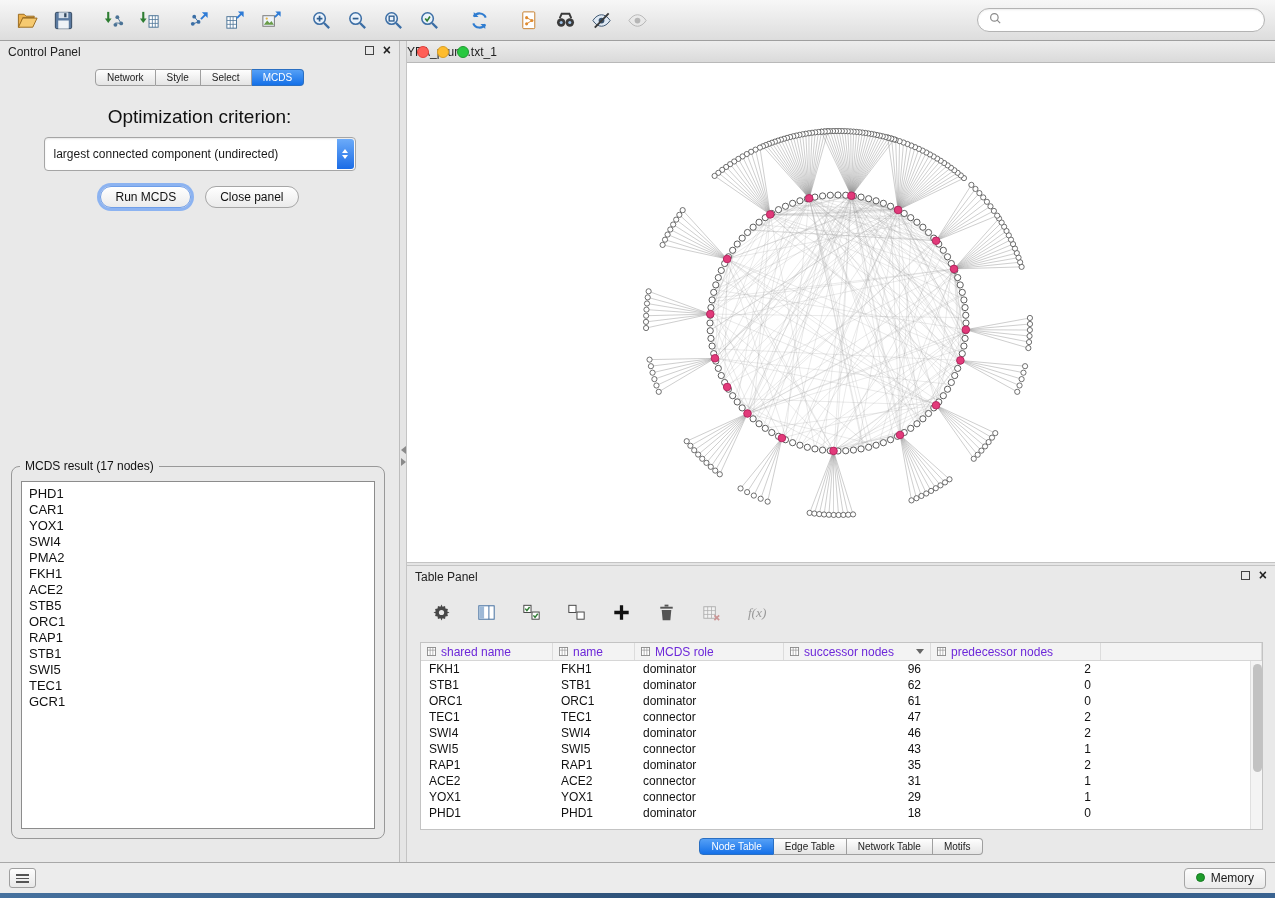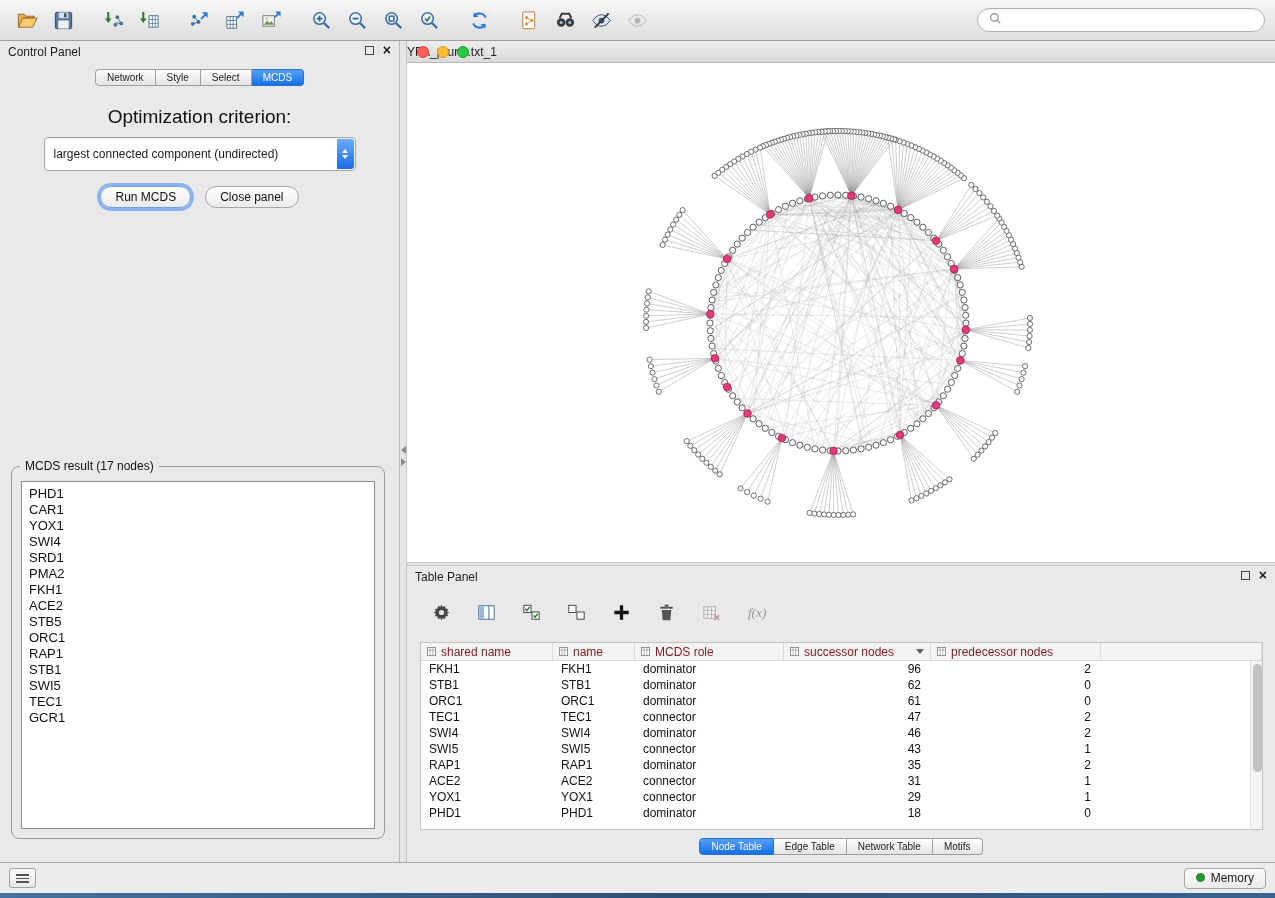--- a/index.html
+++ b/index.html
@@ -59,21 +59,21 @@
 .ringnode{fill:#fff;stroke:#4c4c4c;stroke-width:.9}
 .leaf{fill:#fff;stroke:#4c4c4c;stroke-width:.8}
 .hub{fill:#e23a7a;stroke:#b1215c;stroke-width:.9}
 
 .table-panel{position:absolute;left:407px;right:0;top:566px;bottom:36px;background:#e9e9e9}
 .tp-toolbar{position:absolute;top:28px;left:22px;height:36px;display:flex;align-items:center;gap:21px}
 .tp-ico{width:24px;height:24px;display:flex;align-items:center;justify-content:center}
 .node-table{position:absolute;left:13px;right:12px;top:76px;height:188px;background:#fff;border:1px solid #c3c3c3;overflow:hidden}
 .tgrid{display:grid;grid-template-columns:132px 82px 149px 147px 170px 1fr}
 .thead{background:#f3f3f3;border-bottom:1px solid #d6d6d6;height:18px}
-.th{display:flex;align-items:center;gap:5px;padding:0 6px;border-right:1px solid #dcdcdc;font-size:12px;color:#7f1d1d;overflow:hidden;white-space:nowrap}
+.th{display:flex;align-items:center;gap:5px;padding:0 6px;border-right:1px solid #dcdcdc;font-size:12px;color:#6d28d9;overflow:hidden;white-space:nowrap}
 .caret{width:0;height:0;border-left:4px solid transparent;border-right:4px solid transparent;border-top:5px solid #666;margin-left:auto}
 .tr{height:16px}
 .td{font-size:12px;line-height:16px;padding-left:8px;white-space:nowrap;overflow:hidden;color:#111}
 .td.num{text-align:right;padding-right:10px}
 .tscroll{position:absolute;right:0;top:18px;bottom:0;width:12px;background:#f4f4f4;border-left:1px solid #e0e0e0}
 .thumb{position:absolute;left:1.5px;width:9px;top:3px;height:108px;background:#c2c2c2;border-radius:5px}
 .tp-tabs{position:absolute;left:0;right:0;bottom:7px}
 
 .status-bar{position:absolute;left:0;right:0;bottom:5px;height:31px;background:#ececec;border-top:1px solid #a8a8a8;display:flex;align-items:center;padding:0 9px}
 .hamb{width:27px;height:20px;border:1px solid #9f9f9f;border-radius:3px;background:linear-gradient(#fdfdfd,#e8e8e8);display:flex;align-items:center;justify-content:center}
@@ -261,21 +261,20 @@
     <button class="btn focused">Run MCDS</button>
     <button class="btn">Close panel</button>
   </div>
   <div class="groupbox">
     <span class="gb-title">MCDS result (17 nodes)</span>
     <div class="gb-list">
         <div class="mcds-item">PHD1</div>
         <div class="mcds-item">CAR1</div>
         <div class="mcds-item">YOX1</div>
         <div class="mcds-item">SWI4</div>
-        <div class="mcds-item">SRD1</div>
         <div class="mcds-item">PMA2</div>
         <div class="mcds-item">FKH1</div>
         <div class="mcds-item">ACE2</div>
         <div class="mcds-item">STB5</div>
         <div class="mcds-item">ORC1</div>
         <div class="mcds-item">RAP1</div>
         <div class="mcds-item">STB1</div>
         <div class="mcds-item">SWI5</div>
         <div class="mcds-item">TEC1</div>
         <div class="mcds-item">GCR1</div>

